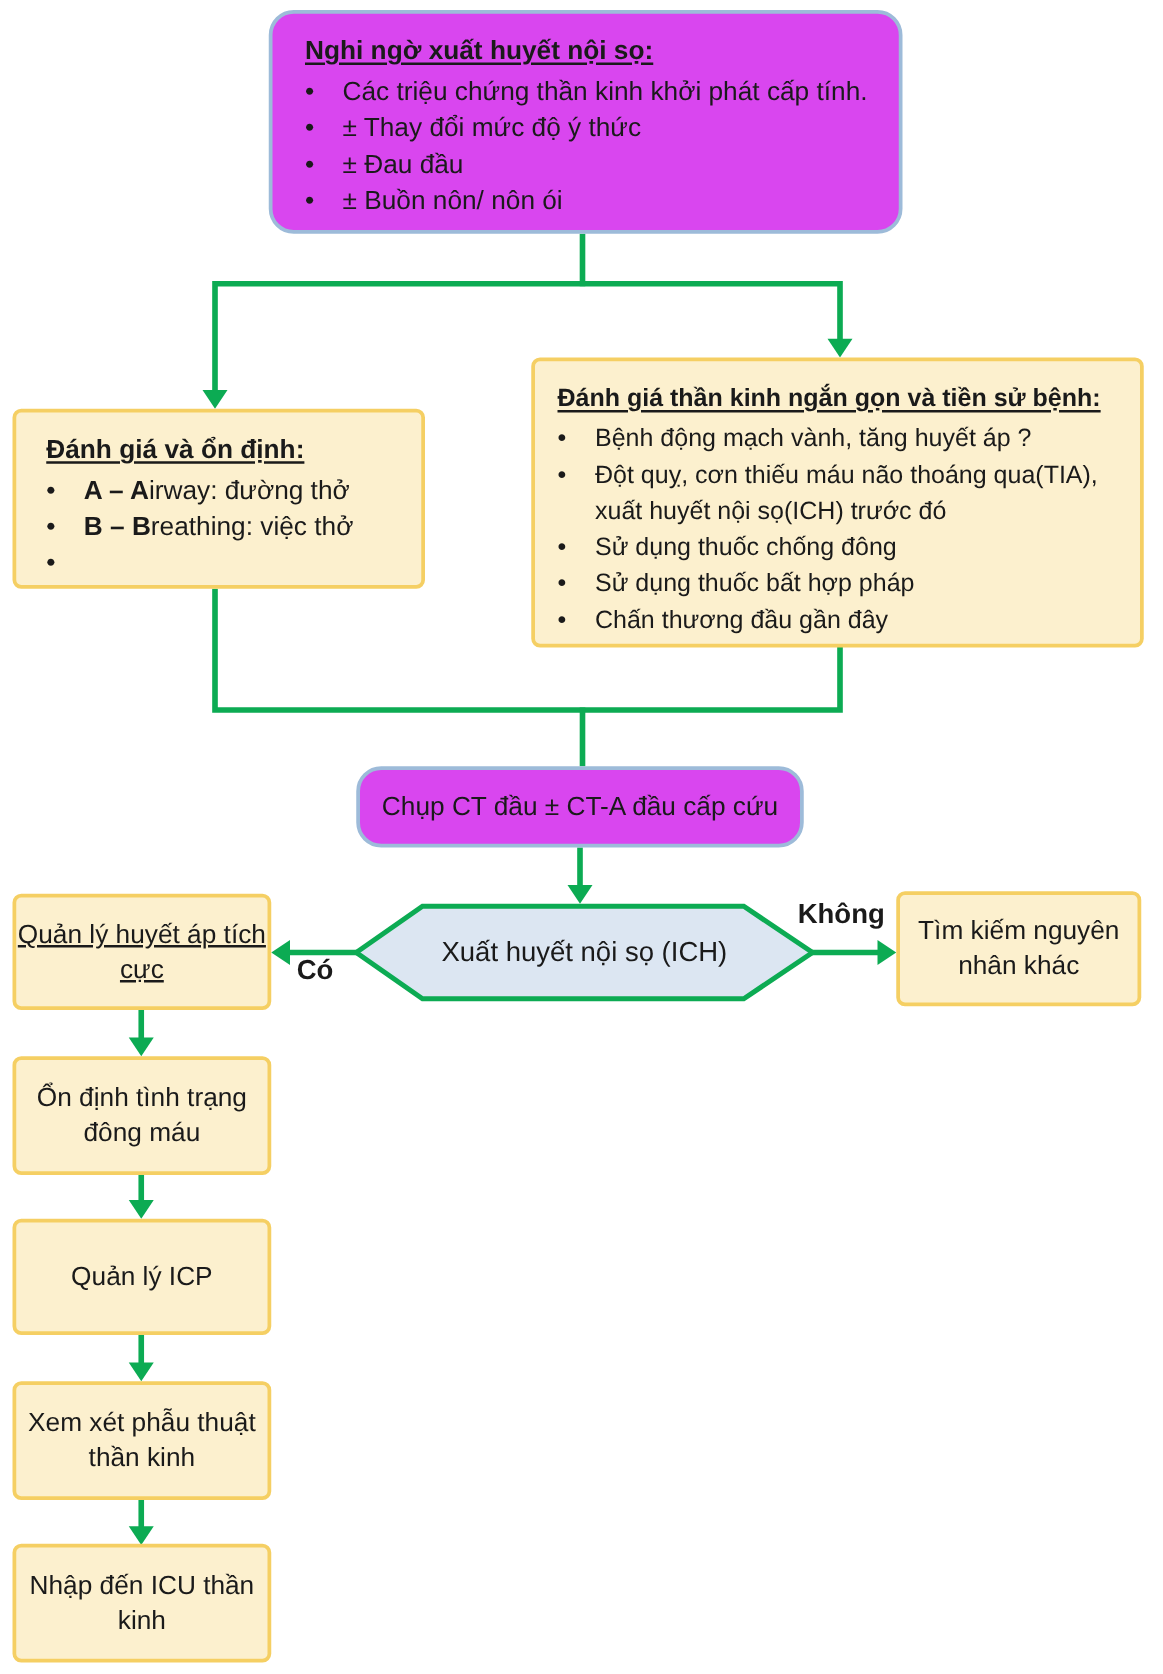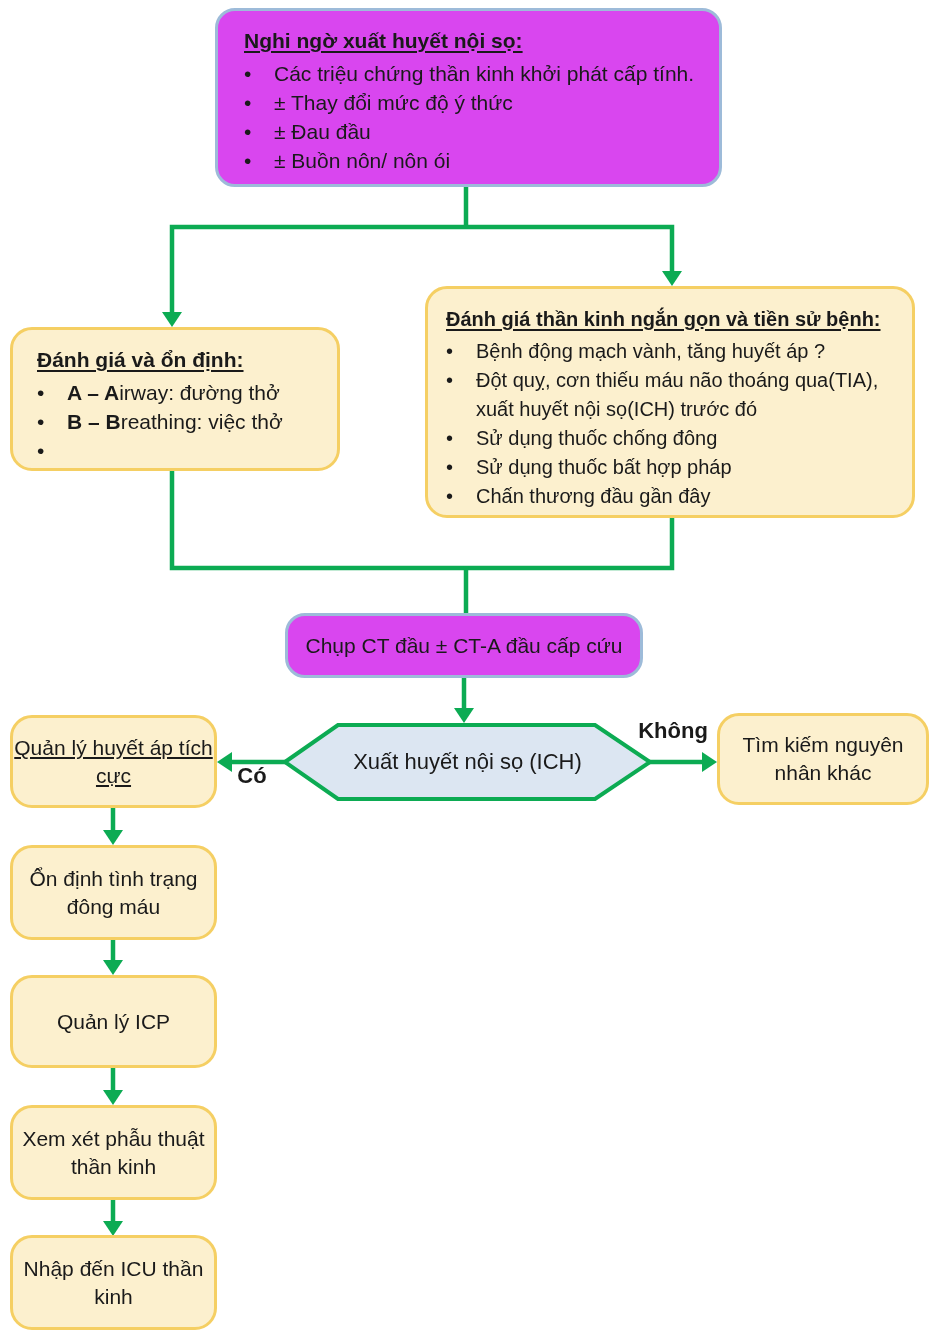--- a/index.html
+++ b/index.html
@@ -3,21 +3,21 @@
 <meta charset="utf-8">
 <style>
   html,body{margin:0;padding:0;background:#ffffff;}
   .stage{
     position:relative;width:930px;height:1339px;background:#ffffff;
     font-family:"Liberation Sans",sans-serif;color:#1a1a1a;overflow:hidden;
   }
   svg.connectors{position:absolute;left:0;top:0;z-index:0;}
   .node{position:absolute;box-sizing:border-box;z-index:1;font-size:21px;}
   .blue{background:#d946ef;border:3px solid #9DBBD9;border-radius:20px;}
-  .yellow{background:#FCF0CE;border:3px solid #F5CF63;border-radius:22px;}
+  .yellow{background:#FCF0CE;border:3px solid #F5CF63;border-radius:7px;}
   .list-node{padding:15px 14px 8px 26px;}
   .center-node{display:flex;align-items:center;justify-content:center;
     text-align:center;line-height:1.32;padding:4px 0;}
   .node-title{font-weight:bold;text-decoration:underline;text-underline-offset:3px;
     margin-bottom:3px;line-height:30px;}
   .bullet{display:flex;line-height:29px;}
   .dot{flex:0 0 30px;width:30px;}
   .btxt{flex:1;}
   .rt .bullet{line-height:29px;}
   .rt{font-size:20px;}
@@ -136,21 +136,21 @@
     <span>Xuất huyết nội sọ (ICH)</span>
   </div>
 
   <div class="edge-label" style="left:224px;top:763px;width:56px;">Có</div>
   <div class="edge-label" style="left:632px;top:718px;width:82px;">Không</div>
 
   <div class="node yellow center-node" style="left:10px;top:715px;width:207px;height:93px;text-decoration:underline;">
     <span>Quản lý huyết áp tích cực</span>
   </div>
 
-  <div class="node yellow center-node" style="left:717px;top:713px;width:212px;height:92px;">
+  <div class="node yellow center-node" style="left:717px;top:713px;width:196px;height:92px;">
     <span>Tìm kiếm nguyên nhân khác</span>
   </div>
 
   <div class="node yellow center-node" style="left:10px;top:845px;width:207px;height:95px;">
     <span>Ổn định tình trạng đông máu</span>
   </div>
 
   <div class="node yellow center-node" style="left:10px;top:975px;width:207px;height:93px;">
     <span>Quản lý ICP</span>
   </div>

